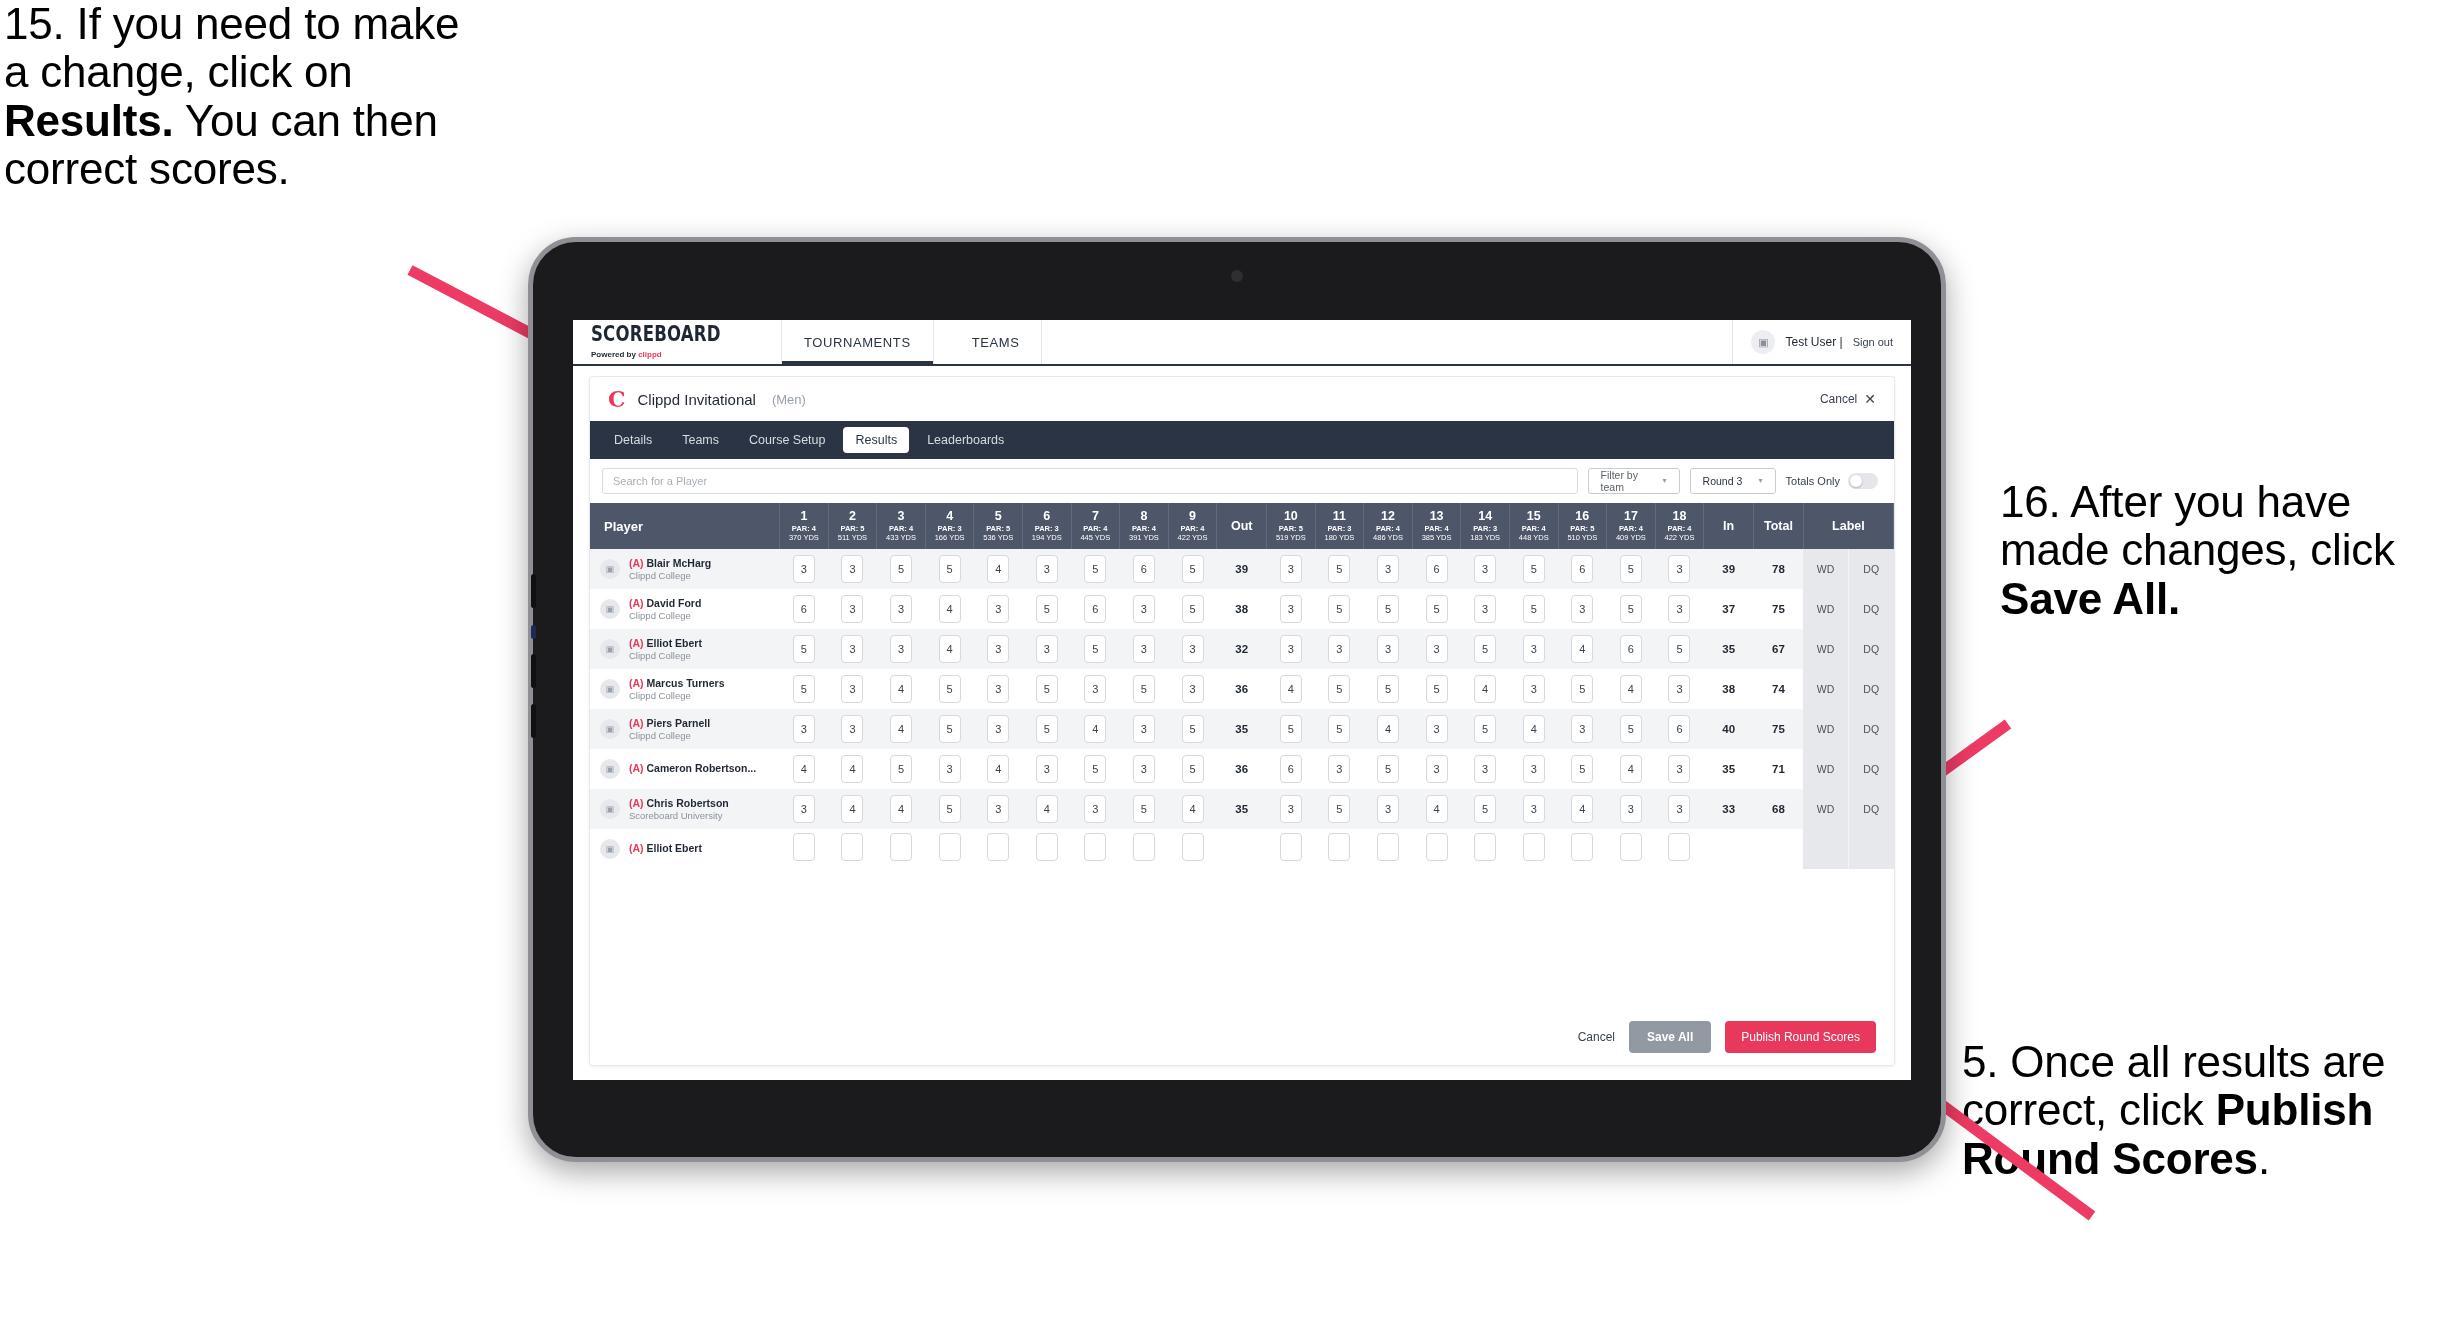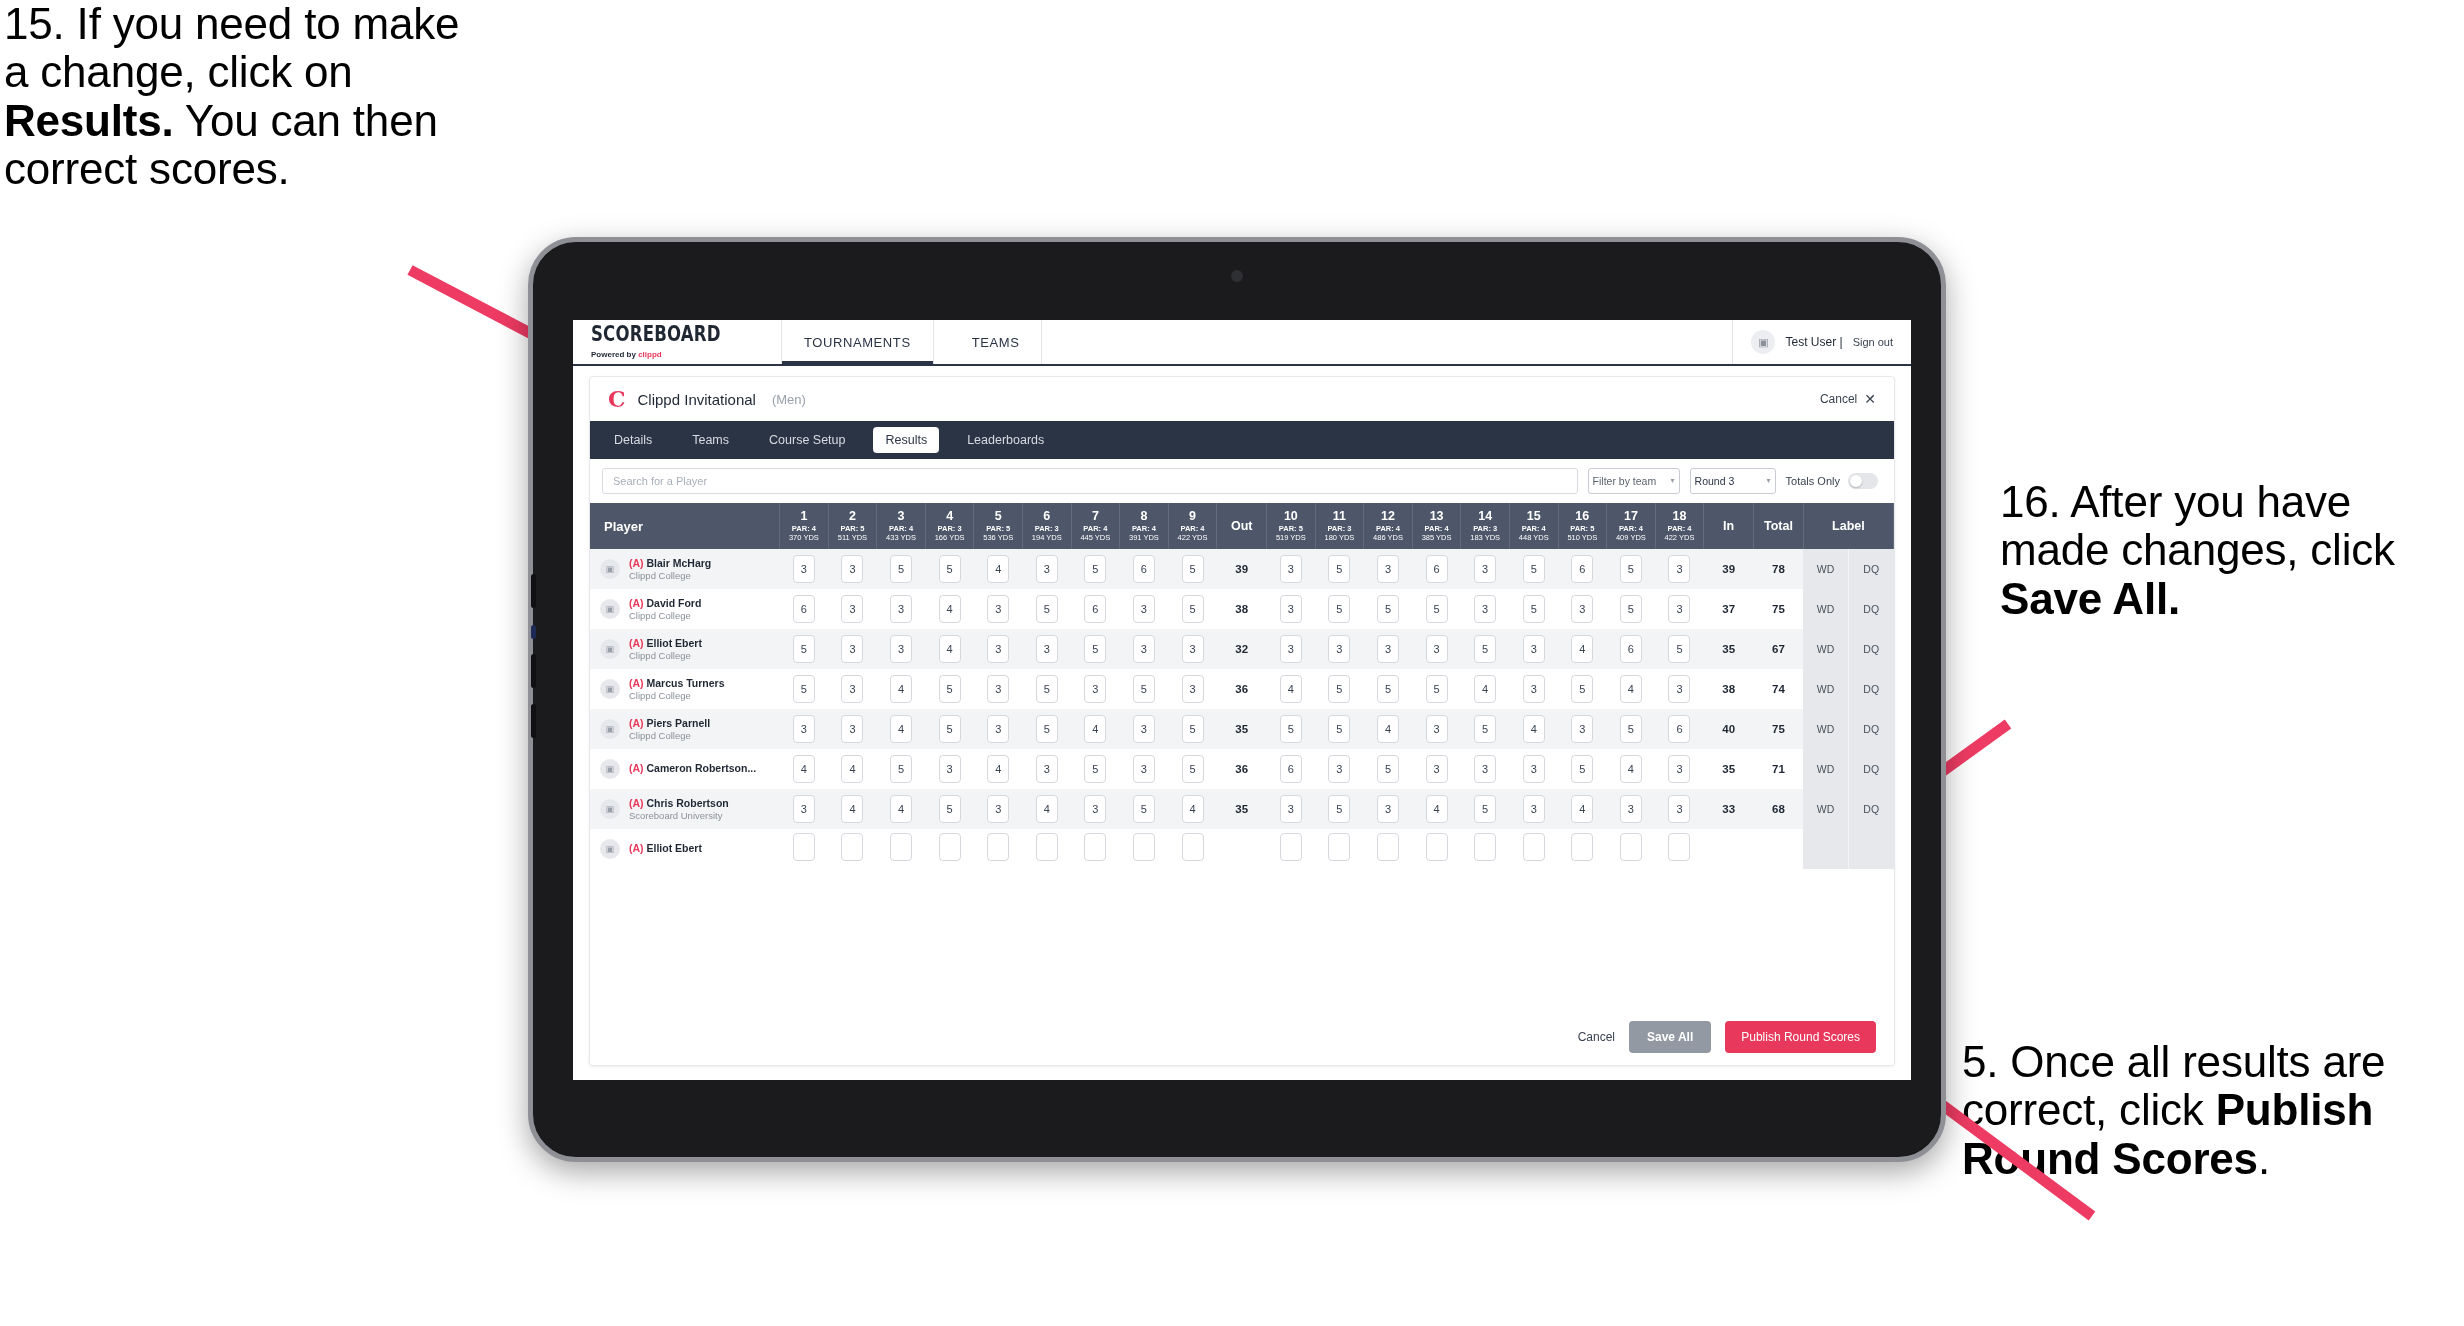--- a/index.html
+++ b/index.html
@@ -128,21 +128,21 @@
   #tourn-title { font-size: 15px; color: #1f2733; font-weight: 400; }
   #tourn-gender { font-size: 13px; color: #98a0ab; margin-left: 4px;}
   #card-head-spacer { flex: 1; }
   #cancel-x { font-size: 12px; color: #3a4350; cursor: pointer;
     display:flex; align-items:center; gap:7px; }
   #cancel-x .xg { font-size: 14px; }
 
   
   #tabbar {
     background: #2b3444; height: 38px;
-    display: flex; align-items: center; gap: 16px; padding: 0 12px;
+    display: flex; align-items: center; gap: 6px; padding: 0 12px;
   }
   .tab {
     font-size: 12.5px; color: #d7dbe2;
     padding: 6px 12px; border-radius: 4px; cursor: pointer;
   }
   .tab.active { background: #ffffff; color: #2b3444; font-weight: 400; }
 
   
   #filterrow {
     background:#fff; height: 44px; display: flex; align-items: center;
@@ -150,21 +150,21 @@
   }
   #search-input {
     flex: 1; height: 26px; border: 1px solid #d8dbe0; border-radius: 3px;
     font-size: 11px; padding: 0 10px; color: #3a4350;
     background: #fff; font-family:"Liberation Sans",sans-serif;
   }
   #search-input::placeholder { color: #a9afb8; }
   .select-box {
     height: 26px; border: 1px solid #c9ccd2; border-radius: 3px;
     display: flex; align-items: center; justify-content: space-between;
-    gap: 8px; padding: 0 4px; font-size: 10.5px; color: #5c636d;
+    gap: 8px; padding: 0 12px; font-size: 10.5px; color: #5c636d;
     background: #fff; cursor: pointer;
   }
   #filter-team { width: 92px; }
   #round-select { width: 86px; color: #2b3444; }
   .caret { font-size: 8px; color: #9aa0a9; line-height: 1; }
   #totals-wrap { display:flex; align-items:center; gap:8px; padding-right:4px;}
   #totals-label { font-size: 11px; color: #3a4350; }
   #totals-toggle {
     width: 30px; height: 16px; border-radius: 9px; background: #e4e6ea;
     position: relative; cursor: pointer;

